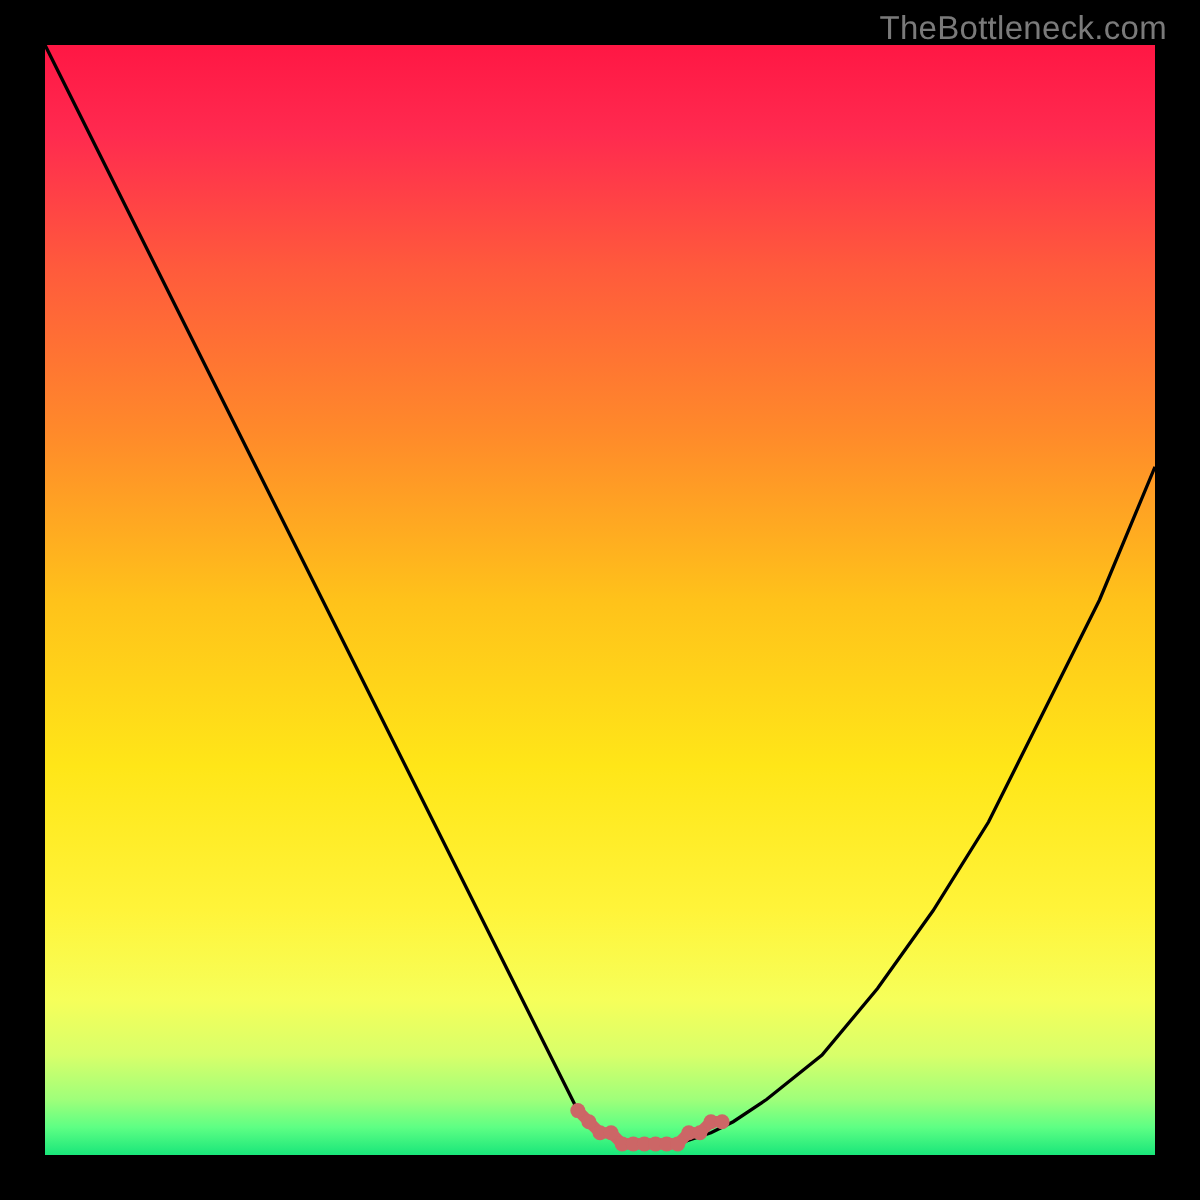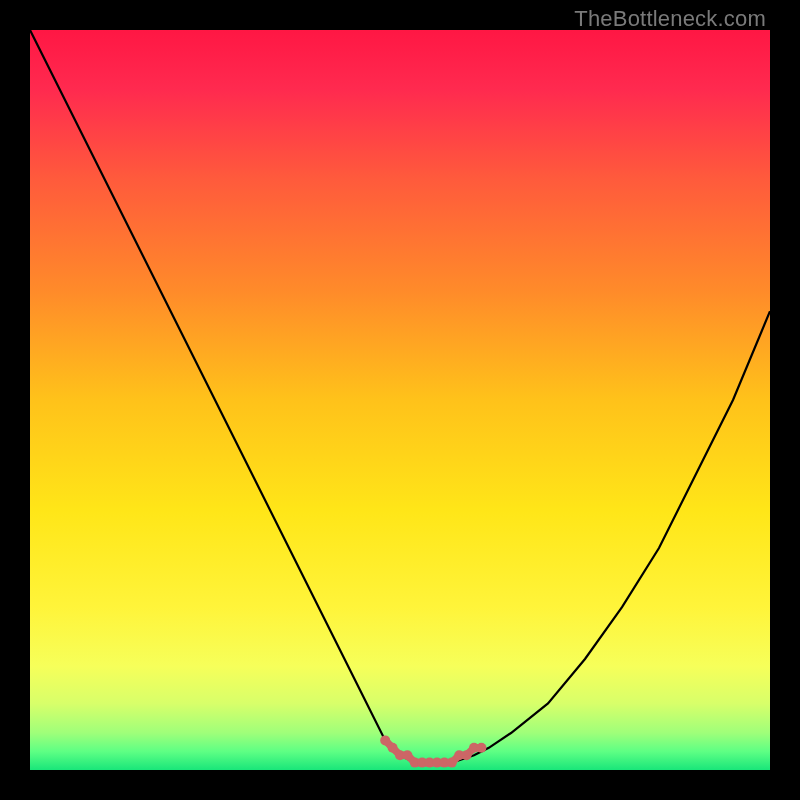--- a/index.html
+++ b/index.html
@@ -35,21 +35,21 @@
   .curve-svg {
     position: absolute;
     left: 0;
     top: 0;
     width: 100%;
     height: 100%;
   }
   .watermark {
     position: absolute;
     top: 6px;
-    right: 34px;
+    right: 22px;
     color: #7a7a7a;
     font-size: 22px;
     font-weight: 400;
     letter-spacing: 0.2px;
     user-select: none;
     text-align: right;
   }
 </style>
 </head>
 <body>

